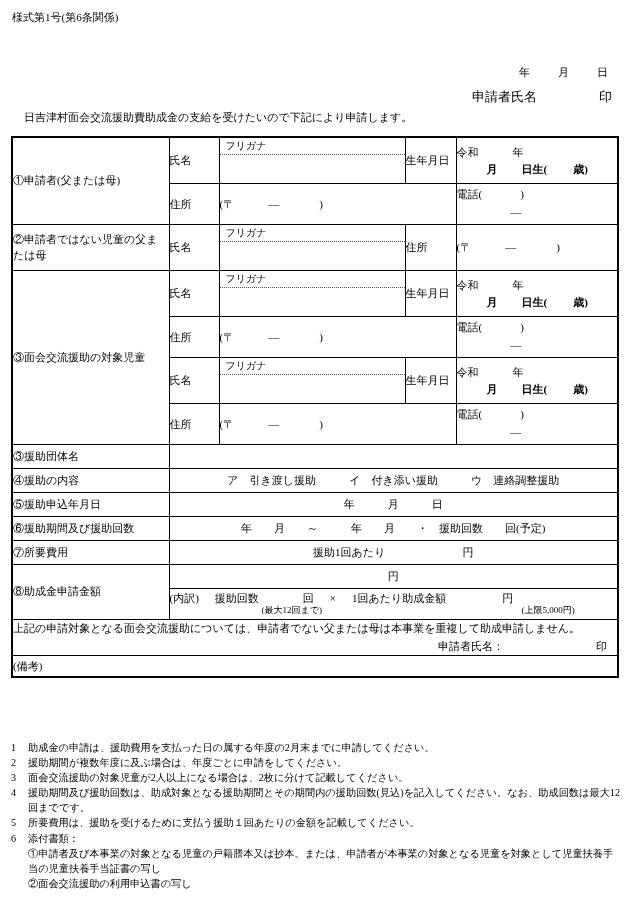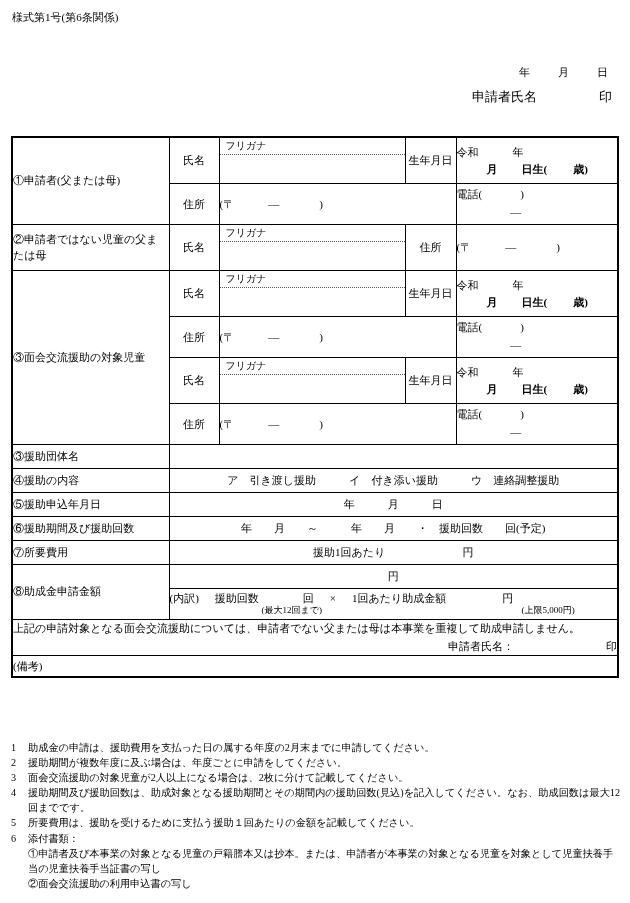--- a/index.html
+++ b/index.html
@@ -96,21 +96,20 @@
   col.c2 { width: 50px; }
   col.c3 { width: 186px; }
   col.c4 { width: 51px; }
   col.c5 { width: 162px; }
 
   .lbl-left {
     padding: 4px 4px 4px 6px;
     line-height: 1.45;
   }
   .lbl-center {
-    text-align: center;
     padding: 4px 2px;
   }
   .furigana-cell {
     padding: 0;
     position: relative;
     height: 44px;
   }
   .furigana-top {
     font-size: 10px;
     padding: 1px 0 1px 6px;
@@ -186,20 +185,21 @@
   }
   .n-left { left: 92px; top: -1px; }
   .n-right { left: 352px; top: -1px; }
 
   .pledge {
     padding: 4px 6px 2px 6px;
     line-height: 1.6;
   }
   .pledge-l2 {
     text-align: right;
+    padding-right: 10px;
   }
   .pledge-l2 .namegap { display: inline-block; width: 92px; }
   .remarks {
     padding: 3px 6px;
     height: 20px;
   }
 
   
   .notes {
     position: absolute;
@@ -236,20 +236,21 @@
 
 
   <div class="date-line">
     <span>年</span><span class="sp"></span><span>月</span><span class="sp"></span><span>日</span>
   </div>
 
   <div class="applicant-line">
     <span>申請者氏名</span><span class="seal-gap"></span><span>印</span>
   </div>
 
+  <div class="intro">日吉津村面会交流援助費助成金の支給を受けたいので下記により申請します。</div>
 
   <div class="tbl-wrap">
     <table class="form">
       <colgroup>
         <col class="c1">
           <col class="c2">
           <col class="c3">
           <col class="c4">
           <col class="c5">
       </colgroup>

